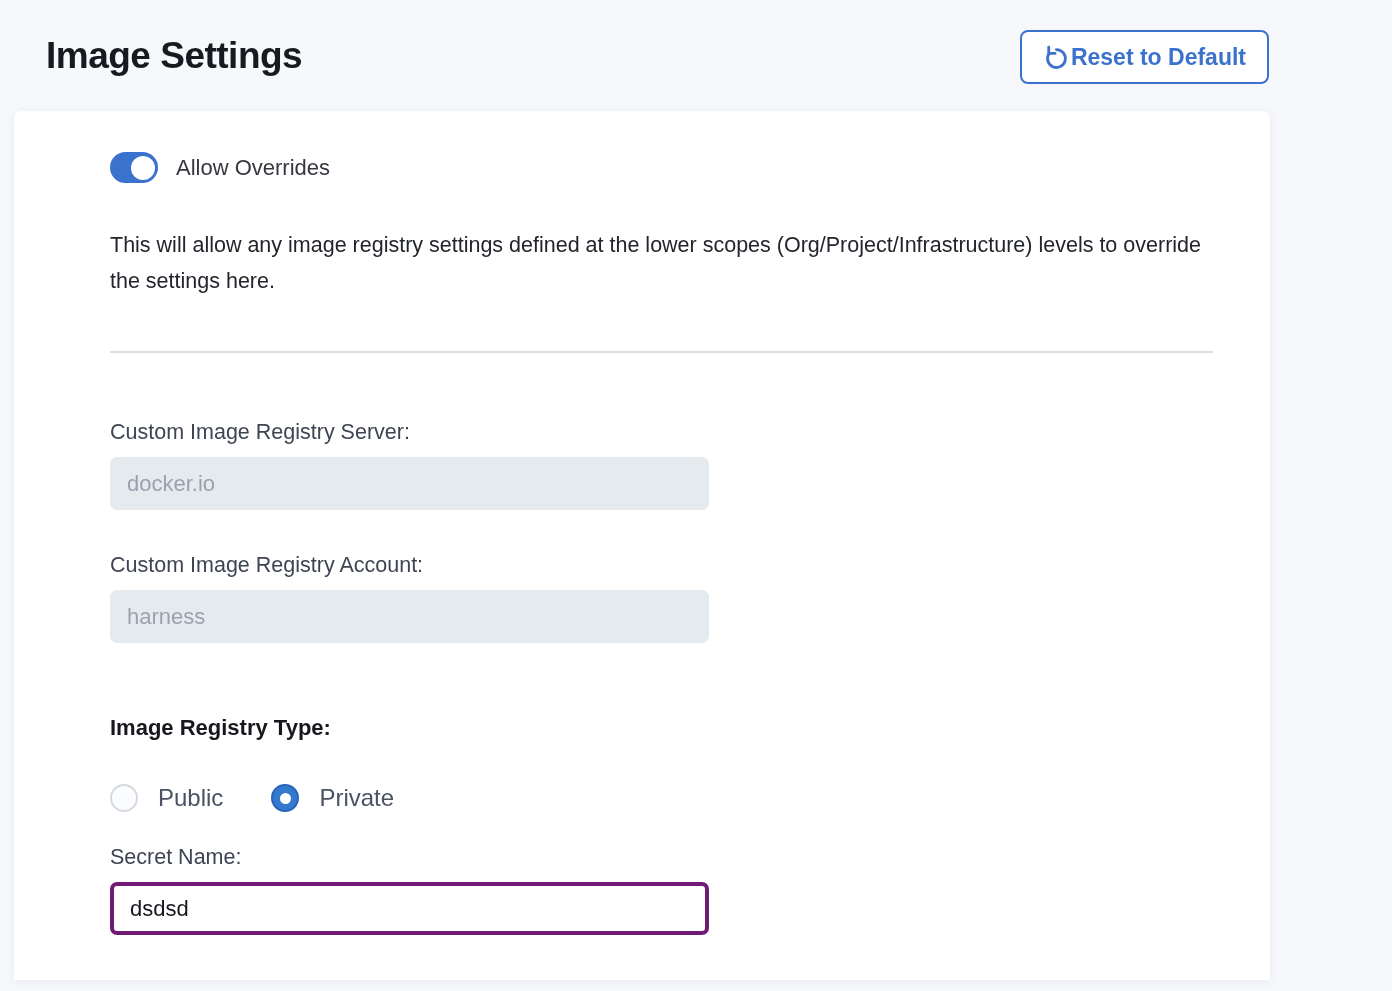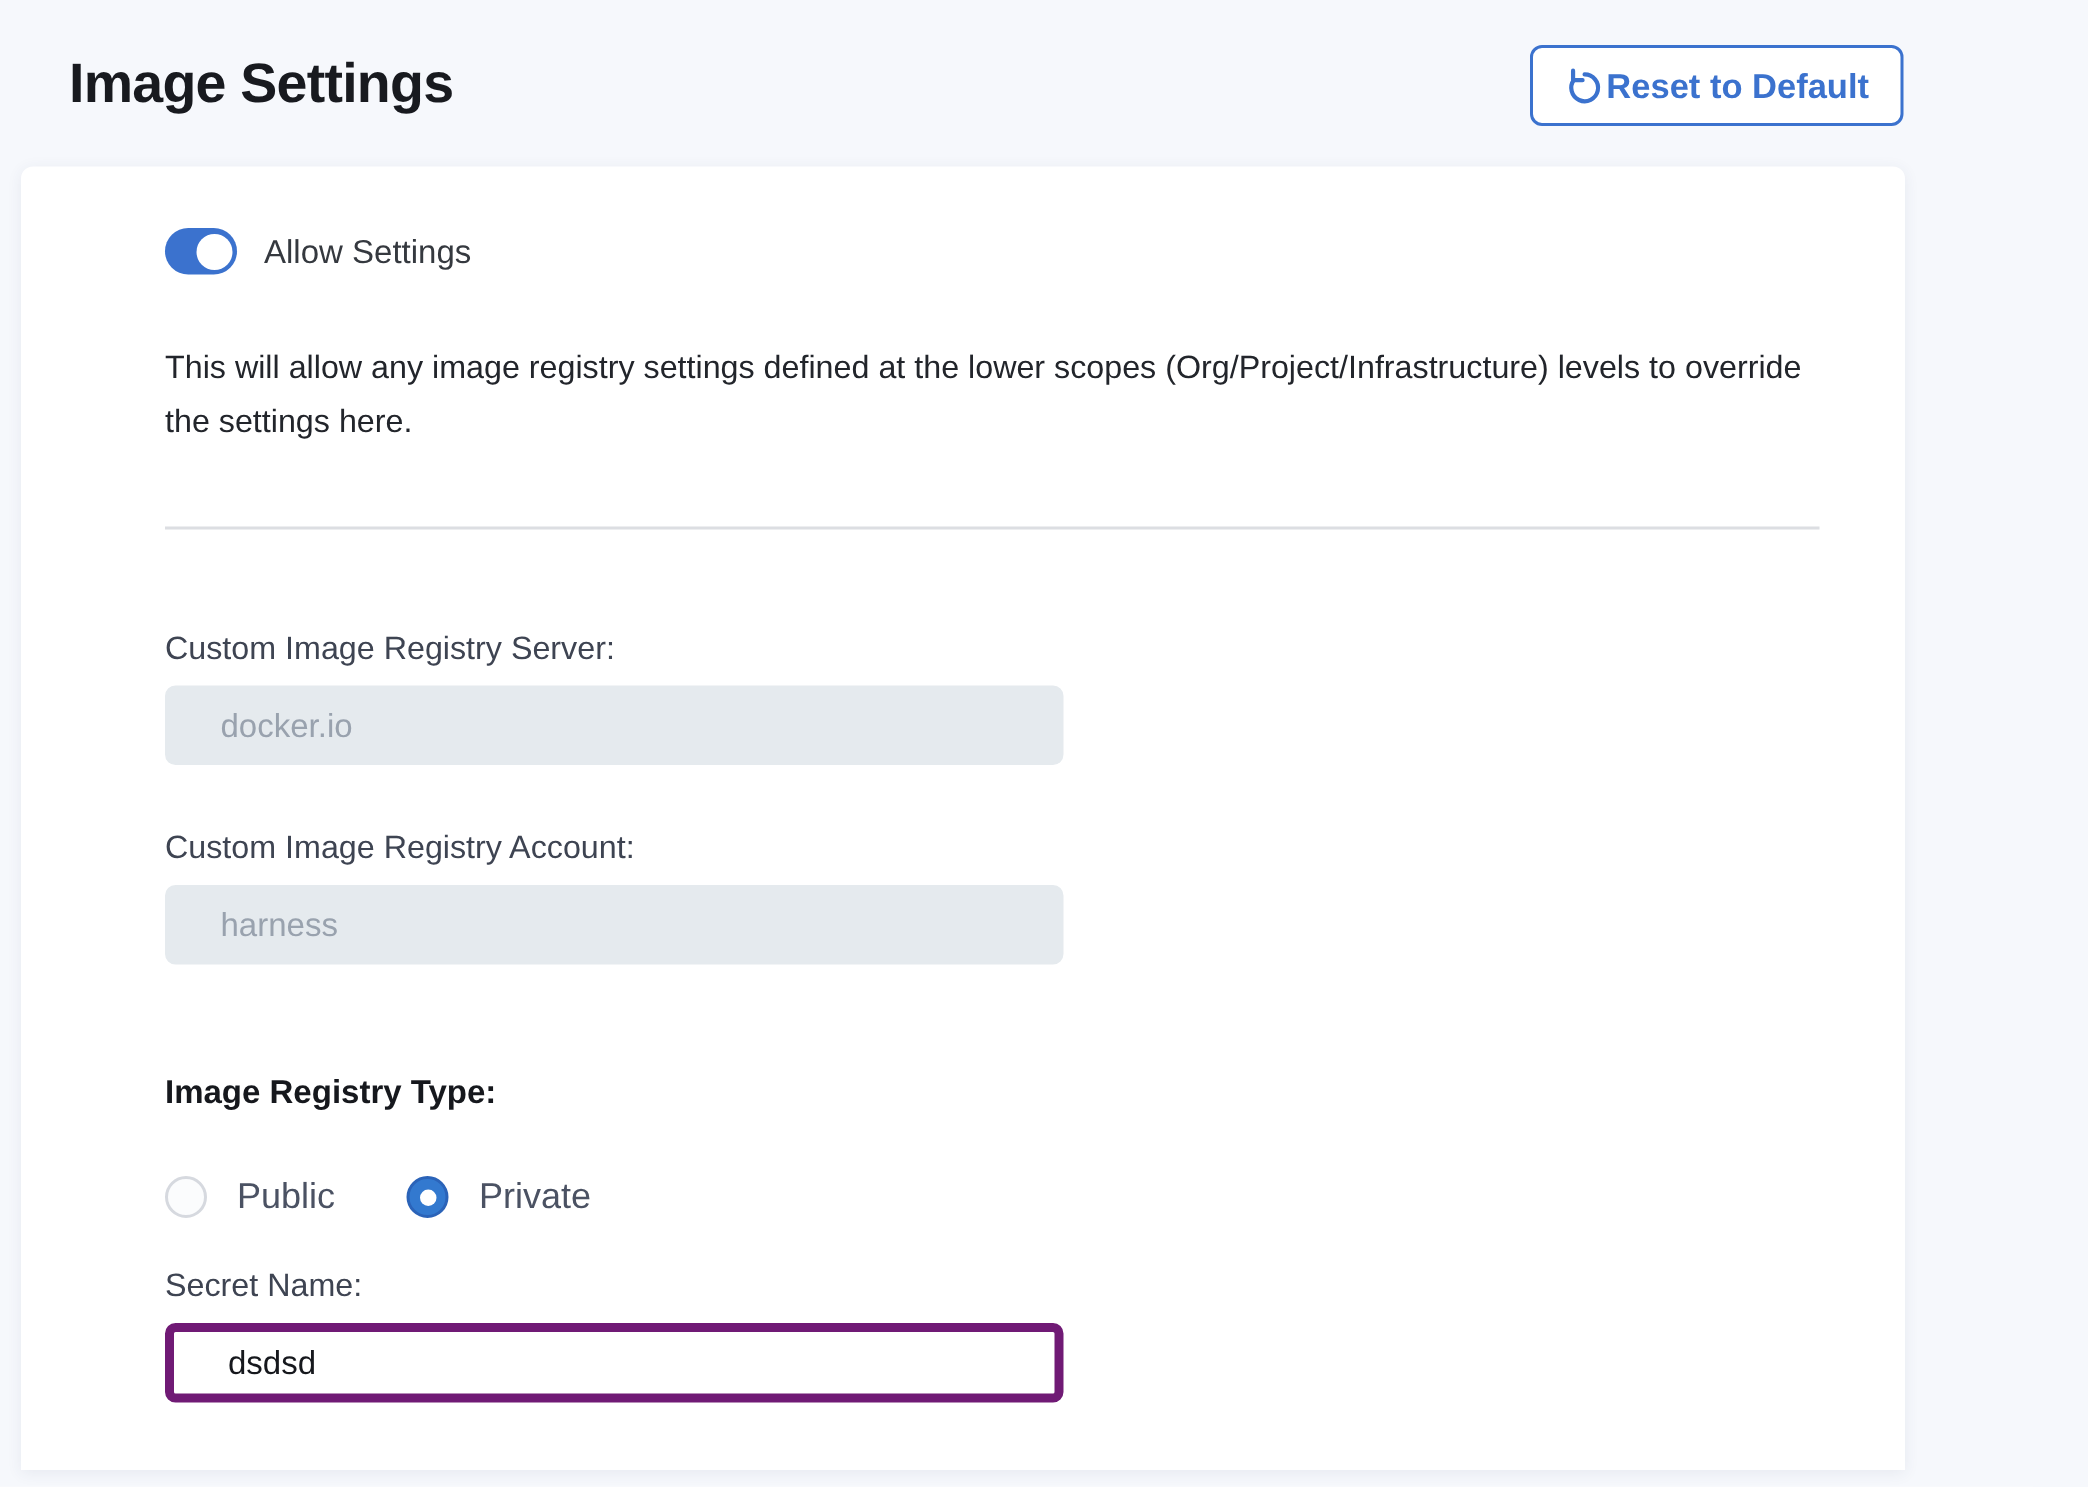--- a/index.html
+++ b/index.html
@@ -105,31 +105,31 @@
   .lbl-secret  { margin-top: 32px; }
 
   .text-input {
     display: block;
     margin-top: 12px;
     width: 599px;
     height: 53px;
     border-radius: 7px;
     font-family: "Liberation Sans", sans-serif;
     font-size: 22px;
-    padding: 0 36px;
+    padding: 0 16px;
     outline: none;
   }
   .text-input.disabled {
     background: #e5eaee;
     border: 1px solid #e5eaee;
     color: #99a2ae;
   }
   .text-input.enabled {
     background: #ffffff;
-    border: 6px solid #701a75;
+    border: 4px solid #701a75;
     color: #16181d;
   }
 
   .type-label {
     margin-top: 72px;
     font-size: 22px;
     font-weight: 700;
     color: #16181d;
   }
 
@@ -188,21 +188,21 @@
     <span>Reset to Default</span>
   </button>
 </div>
 
 <div class="card">
 
   <div class="toggle-row">
     <div class="toggle" role="switch" aria-checked="true">
       <div class="knob"></div>
     </div>
-    <span class="toggle-label">Allow Settings</span>
+    <span class="toggle-label">Allow Overrides</span>
   </div>
 
   <p class="description">This will allow any image registry settings defined at the lower scopes (Org/Project/Infrastructure) levels to override the settings here.</p>
 
   <div class="divider"></div>
 
   <div class="field-label lbl-server">Custom Image Registry Server:</div>
   <input class="text-input disabled" type="text" disabled="" value="docker.io" style="">
 
   <div class="field-label lbl-account">Custom Image Registry Account:</div>

